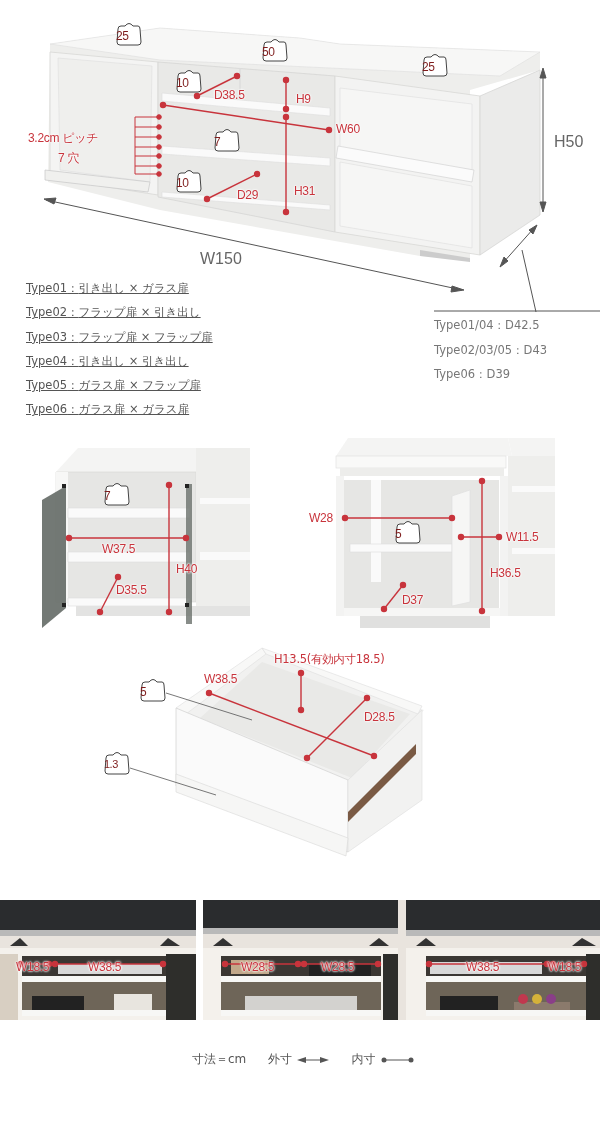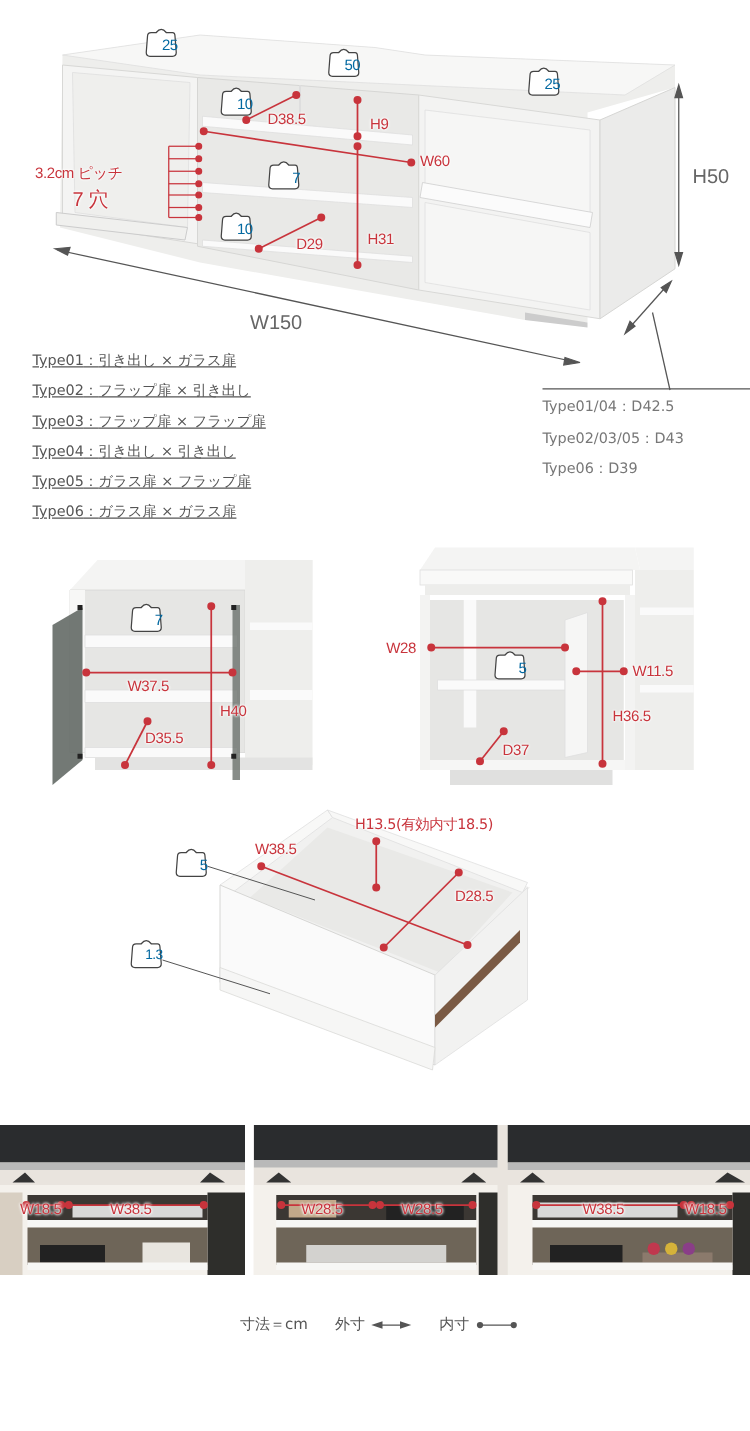--- a/index.html
+++ b/index.html
@@ -3,21 +3,21 @@
 <meta charset="utf-8">
 <style>
   * { box-sizing: border-box; margin: 0; padding: 0; }
   html, body { width: 600px; height: 1145px; background: #ffffff; overflow: hidden; }
   body { font-family: "DejaVu Sans", "Liberation Sans", sans-serif; color: #555; position: relative; }
   .abs { position: absolute; }
   .redtxt { position: absolute; color: #c8343c; font-family: "Liberation Sans", sans-serif; font-size: 12px; letter-spacing: -0.3px; white-space: nowrap; text-shadow: 0 0 2px #fff, 0 0 2px #fff, 0 0 3px #fff; }
   .graytxt { position: absolute; color: #666; font-family: "Liberation Sans", sans-serif; font-size: 16px; white-space: nowrap; }
   svg { position: absolute; left: 0; top: 0; overflow: visible; }
   .weight { position: absolute; width: 26px; height: 26px; }
-  .weight .wlabel { position: absolute; left: 0; right: 0; top: 9px; text-align: right; font-family: "Liberation Sans", sans-serif; font-size: 12px; color: #0369a1; letter-spacing: -0.5px; }
+  .weight .wlabel { position: absolute; left: 0; right: 0; top: 9px; text-align: left; font-family: "Liberation Sans", sans-serif; font-size: 12px; color: #7f1d1d; letter-spacing: -0.5px; }
   .type-list { position: absolute; left: 26px; top: 281px; font-family: "DejaVu Sans", sans-serif; font-size: 11.5px; color: #555; }
   .type-list div { height: 24.3px; line-height: 14px; white-space: nowrap; text-decoration: underline; }
   .depth-list { position: absolute; left: 434px; top: 318px; font-family: "DejaVu Sans", sans-serif; font-size: 11.5px; color: #777; }
   .depth-list div { height: 24.5px; white-space: nowrap; }
   .photo { position: absolute; overflow: hidden; }
   .legend { position: absolute; left: 192px; top: 1051px; font-family: "DejaVu Sans", sans-serif; font-size: 12px; color: #555; white-space: nowrap; }
   .legend span { display: inline-block; vertical-align: middle; }
 </style>
 </head>
 <body>
@@ -133,21 +133,21 @@
       </svg>
     <span class="wlabel">10</span>
   </div>
 
   <span class="redtxt" style="left:214px;top:88px;">D38.5</span>
   <span class="redtxt" style="left:296px;top:92px;">H9</span>
   <span class="redtxt" style="left:336px;top:122px;">W60</span>
   <span class="redtxt" style="left:237px;top:188px;">D29</span>
   <span class="redtxt" style="left:294px;top:184px;">H31</span>
   <span class="redtxt" style="left:28px;top:130px;font-size:12px;">3.2cm ピッチ</span>
-  <span class="redtxt" style="left:58px;top:150px;font-size:16px;">7 穴</span>
+  <span class="redtxt" style="left:58px;top:150px;font-size:12px;">7 穴</span>
 
   <span class="graytxt" style="left:200px;top:250px;">W150</span>
   <span class="graytxt" style="left:554px;top:133px;">H50</span>
 </div>
 
 <div class="type-list">
   <div><span>Type01</span>：<span>引き出し × ガラス扉</span></div>
   <div><span>Type02</span>：<span>フラップ扉 × 引き出し</span></div>
   <div><span>Type03</span>：<span>フラップ扉 × フラップ扉</span></div>
   <div><span>Type04</span>：<span>引き出し × 引き出し</span></div>
@@ -278,21 +278,21 @@
         <path d="M9,6 Q13,1 17,6 L22,6 Q24,6 24,9 L25,22 Q25,25 22,25 L4,25 Q1,25 1,22 L2,9 Q2,6 5,6 Z" fill="#fff" stroke="#444" stroke-width="1"></path>
       </svg>
     <span class="wlabel">5</span>
   </div>
   <div class="weight" style="left:14px;top:109px;">
     <svg width="26" height="26">
         <path d="M9,6 Q13,1 17,6 L22,6 Q24,6 24,9 L25,22 Q25,25 22,25 L4,25 Q1,25 1,22 L2,9 Q2,6 5,6 Z" fill="#fff" stroke="#444" stroke-width="1"></path>
       </svg>
     <span class="wlabel" style="font-size:11px;">1.3</span>
   </div>
-  <span class="redtxt" style="left:194px;top:12px;font-family:'DejaVu Sans',sans-serif;font-size:11.5px;">H13.5(有効内寸18.5)</span>
+  <span class="redtxt" style="left:184px;top:12px;font-family:'DejaVu Sans',sans-serif;font-size:11.5px;">H13.5(有効内寸18.5)</span>
   <span class="redtxt" style="left:114px;top:32px;">W38.5</span>
   <span class="redtxt" style="left:274px;top:70px;">D28.5</span>
 </div>
 
 <div class="photo" style="left:0;top:900px;width:196px;height:120px;background:#e9e4de;">
   <svg width="196" height="120">
     <rect x="0" y="0" width="196" height="30" fill="#2a2c2e"></rect>
     <rect x="0" y="30" width="196" height="6" fill="#b9b9b9"></rect>
     <polygon points="10,46 20,38 28,46" fill="#333"></polygon>
       <polygon points="160,46 168,38 180,46" fill="#333"></polygon>

